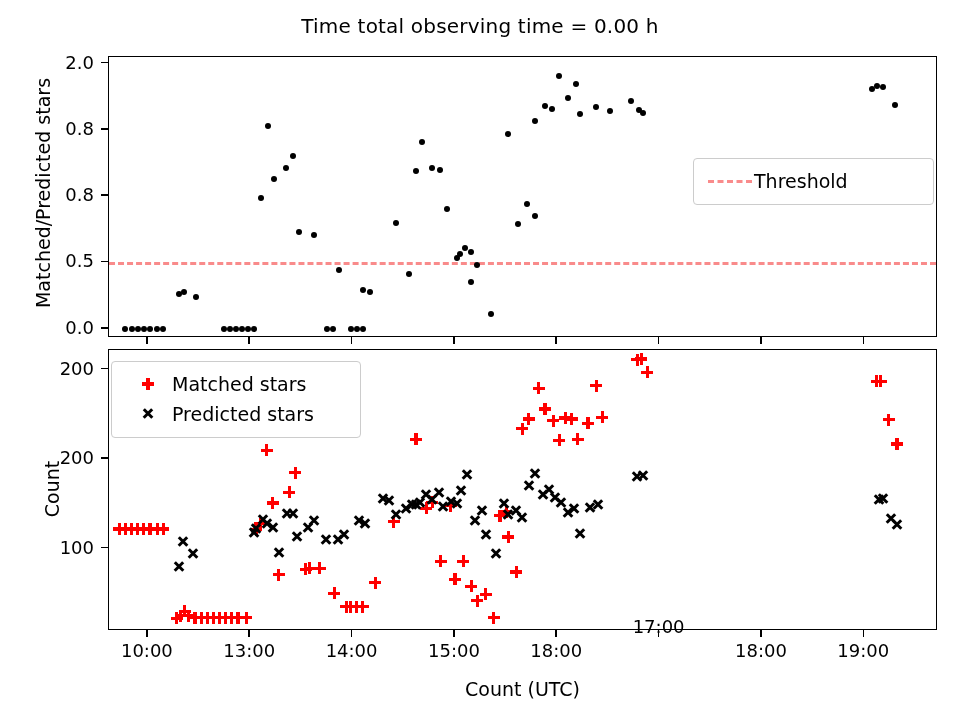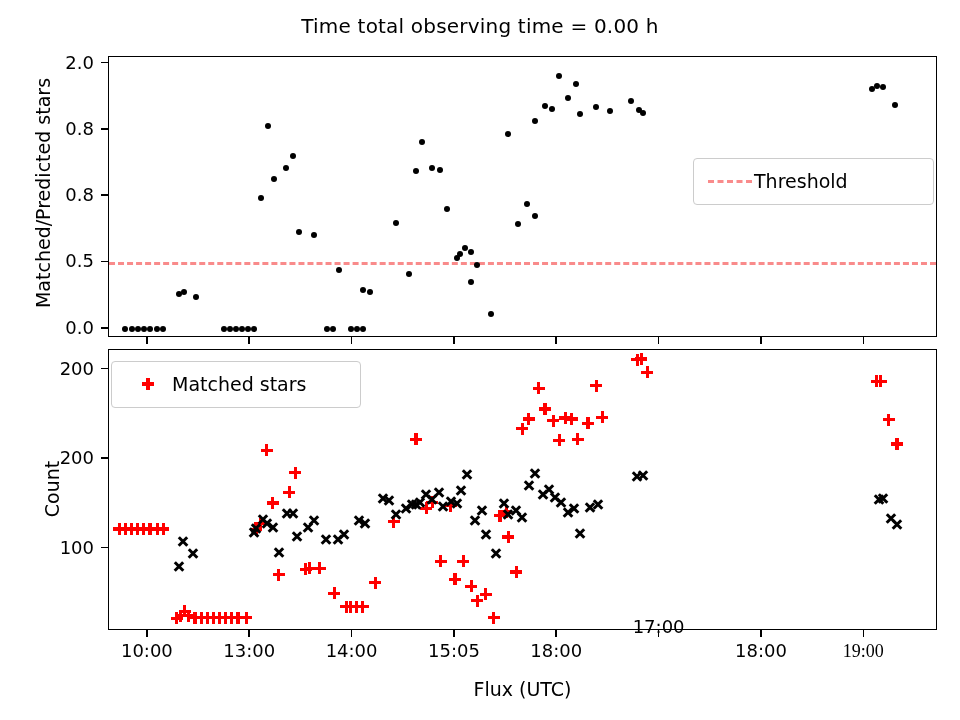--- a/index.html
+++ b/index.html
@@ -459,36 +459,42 @@
       <div class="ytick-label" style="left: 34px; top: 449.178px;">200</div>
       <div class="ytick-mark" style="left: 101px; top: 367.888px;"></div>
       <div class="ytick-label" style="left: 34px; top: 359.688px;">200</div>
       <div class="xtick-mark" style="left: 146.091px; top: 630px;"></div>
       <div class="xtick-label" style="left: 146.891px; top: 641px;">10:00</div>
       <div class="xtick-mark" style="left: 248.437px; top: 630px;"></div>
       <div class="xtick-label" style="left: 249.237px; top: 641px;">13:00</div>
       <div class="xtick-mark" style="left: 350.783px; top: 630px;"></div>
       <div class="xtick-label" style="left: 351.583px; top: 641px;">14:00</div>
       <div class="xtick-mark" style="left: 453.128px; top: 630px;"></div>
-      <div class="xtick-label" style="left: 453.928px; top: 641px;">15:05</div>
+      <div class="xtick-label" style="left: 453.928px; top: 641px;">15:00</div>
       <div class="xtick-mark" style="left: 555.474px; top: 630px;"></div>
       <div class="xtick-label" style="left: 556.274px; top: 641px;">18:00</div>
       <div class="xtick-mark" style="left: 657.82px; top: 630px;"></div>
       <div class="xtick-label" style="left: 658.62px; top: 617px; text-align: center;">17:00</div>
       <div class="xtick-mark" style="left: 760.165px; top: 630px;"></div>
       <div class="xtick-label" style="left: 760.965px; top: 641px;">18:00</div>
       <div class="xtick-mark" style="left: 862.511px; top: 630px;"></div>
-      <div class="xtick-label" style="left: 863.311px; top: 641px; font-family: Liberation Serif, serif;">19:00</div>
+      <div class="xtick-label" style="left: 863.311px; top: 641px;">19:00</div>
     </div>
   <div class="ylabel" id="ylabel-bottom">Count</div>
 
   <div class="legend-box" id="legend-bottom">
     <div class="legend-row">
       <span class="legend-key">
         <span class="key-plus pt-plus"></span>
       </span>
       <span class="legend-label">Matched stars</span>
     </div>
+    <div class="legend-row">
+      <span class="legend-key">
+        <span class="key-ex pt-ex"></span>
+      </span>
+      <span class="legend-label">Predicted stars</span>
+    </div>
   </div>
 
-  <div class="xaxis-label">Flux (UTC)</div>
+  <div class="xaxis-label">Count (UTC)</div>
 
 </div>
 
 </body></html>

